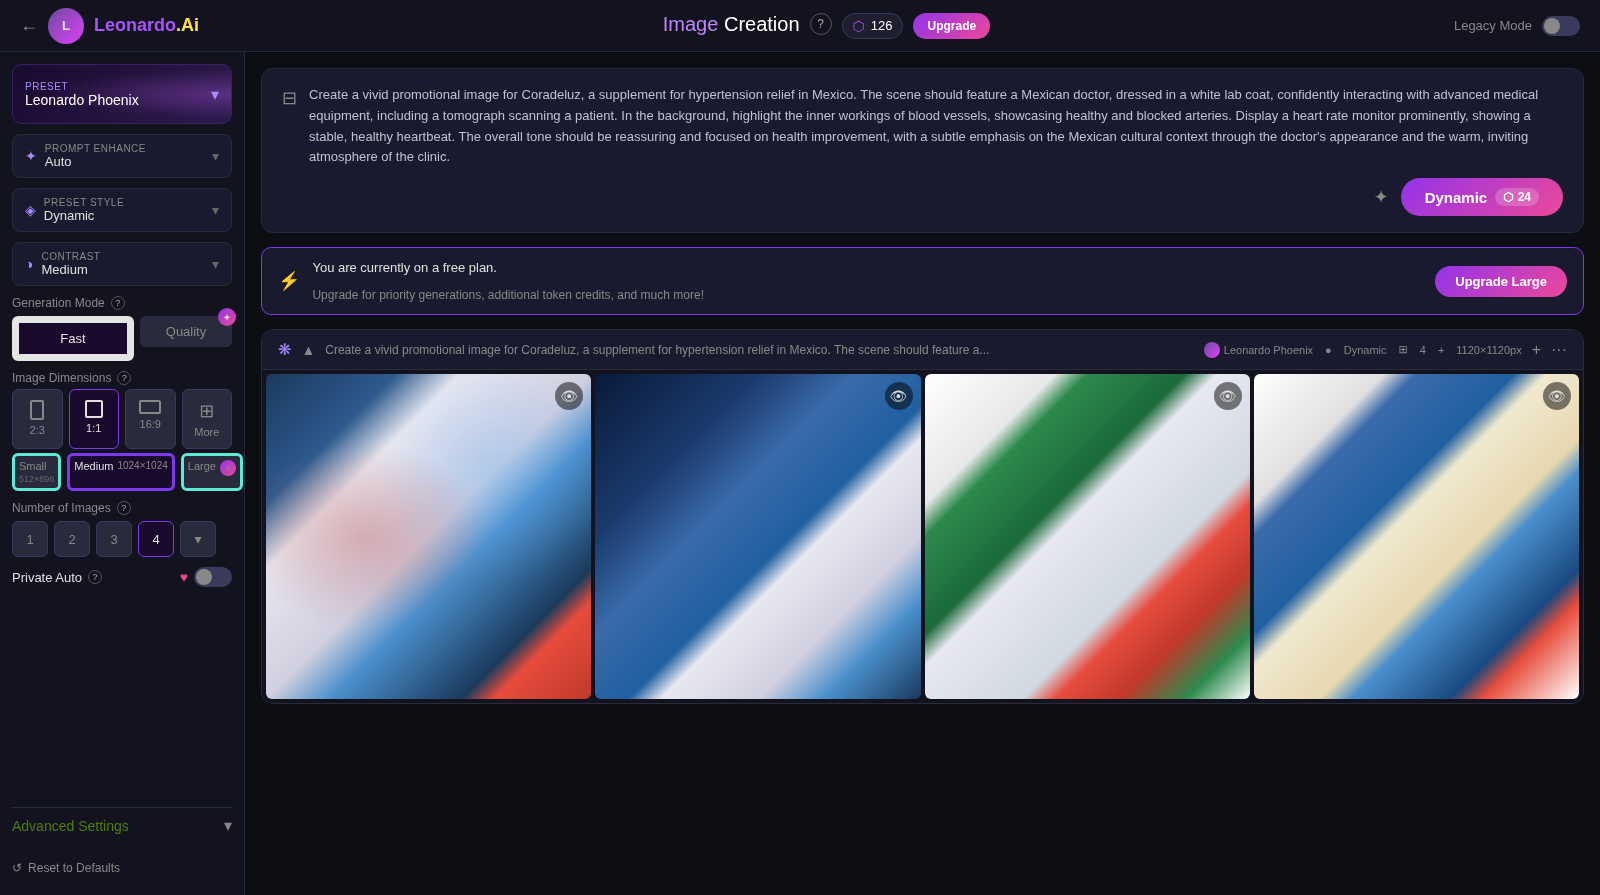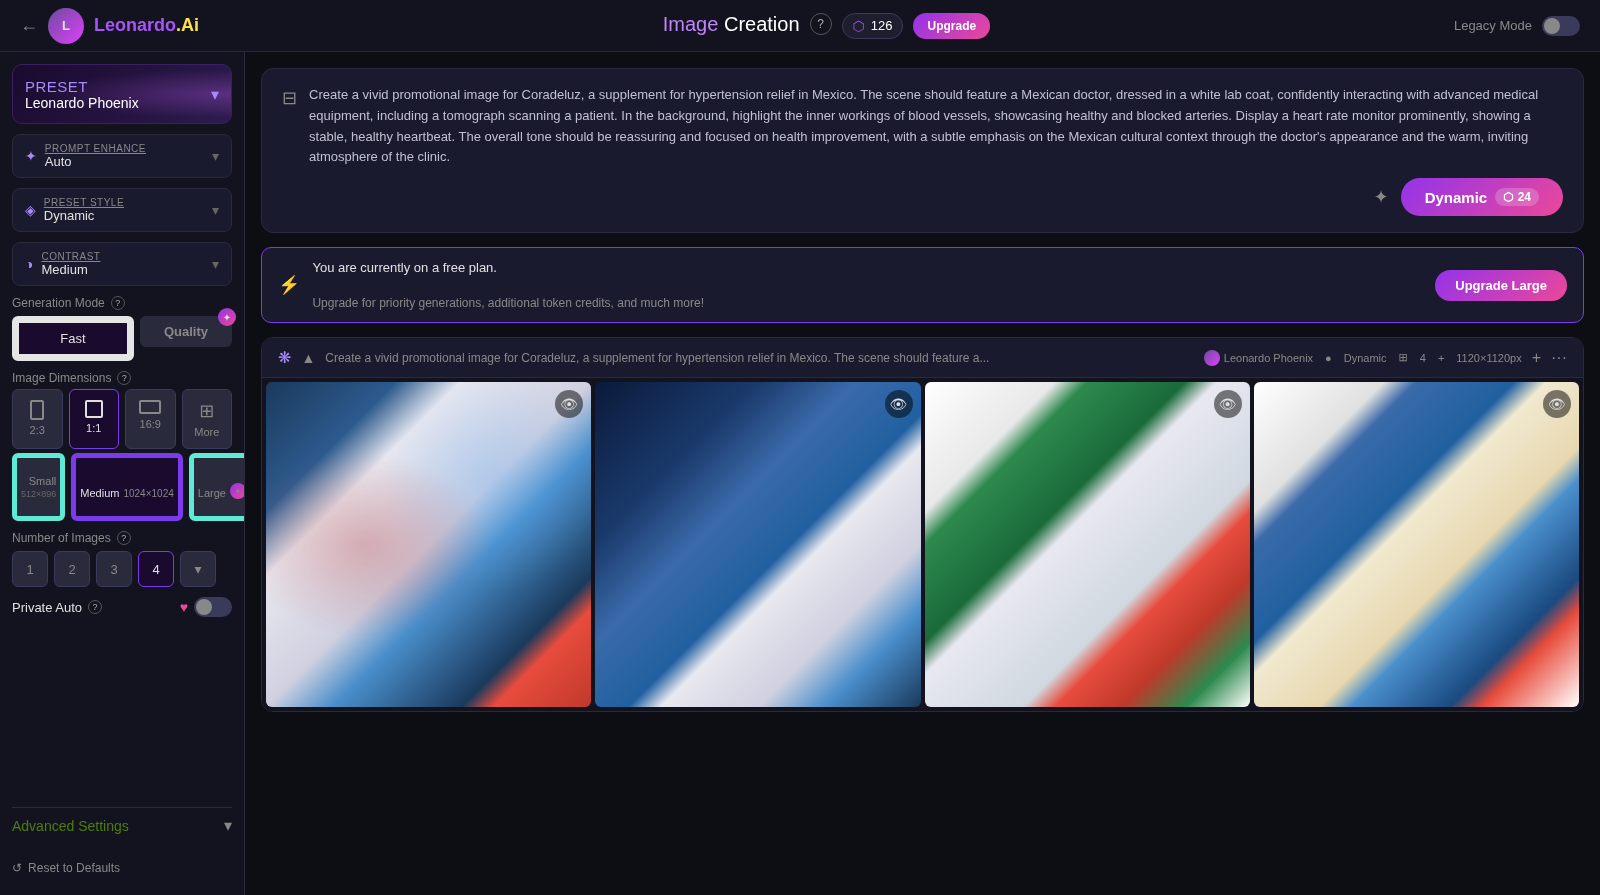--- a/index.html
+++ b/index.html
@@ -161,21 +161,21 @@
       cursor: pointer;
       border: 1px solid #3a2060;
       overflow: hidden;
       position: relative;
       height: 60px;
     }
     .preset-card-content {
       z-index: 1;
     }
     .preset-card-label {
-      font-size: 15px;
+      font-size: 10px;
       color: #a78bfa;
       text-transform: uppercase;
       letter-spacing: 0.5px;
     }
     .preset-card-value {
       font-size: 14px;
       color: #fff;
       font-weight: 500;
     }
     .preset-card-arrow {
@@ -207,21 +207,20 @@
     }
     .control-icon {
       color: #a78bfa;
       font-size: 14px;
     }
     .control-label {
       font-size: 10px;
       color: #888;
       text-transform: uppercase;
       letter-spacing: 0.5px;
-      text-decoration: underline;
     }
     .control-value {
       font-size: 13px;
       color: #e0e0e0;
     }
     .control-arrow {
       color: #666;
       font-size: 14px;
     }
 
@@ -297,31 +296,31 @@
       color: #e0e0e0;
     }
 
     .size-btns {
       display: flex;
       gap: 6px;
       margin-top: 4px;
     }
     .size-btn {
       flex: 1;
-      padding: 17px 4px;
+      padding: 4px 4px;
       border-radius: 6px;
       background: #2a2a3d;
-      border: 5px solid #5eead4;
+      border: 3px solid #5eead4;
       color: #888;
       font-size: 11px;
       text-align: center;
       cursor: pointer;
       display: flex;
       flex-direction: column;
-      align-items: flex-end;
+      align-items: flex-start;
       gap: 2px;
     }
     .size-btn.active {
       background: #1a0a2e;
       border-color: #7c3aed;
       color: #e0e0e0;
     }
     .size-badge {
       width: 16px;
       height: 16px;
@@ -520,21 +519,21 @@
       align-items: center;
       gap: 12px;
     }
     .lightning-icon {
       color: #f59e0b;
       font-size: 18px;
     }
     .banner-text {
       display: flex;
       flex-direction: column;
-      gap: 21px;
+      gap: 13px;
     }
     .banner-title {
       font-size: 13px;
       color: #e0e0e0;
     }
     .banner-sub {
       font-size: 12px;
       color: #888;
     }
     .upgrade-plan-btn {
@@ -757,21 +756,21 @@
     </div>
 
     <div>
       <div class="section-label">
         <span>Generation Mode</span>
         <span style="width:14px;height:14px;border-radius:50%;border:1px solid #555;display:inline-flex;align-items:center;justify-content:center;font-size:9px;color:#aaa;">?</span>
       </div>
       <div class="gen-mode-btns" style="margin-top:6px;">
         <button class="gen-btn active">Fast</button>
         <div style="position:relative;flex:1;">
-          <button class="gen-btn gen-btn-quality" style="width:100%;font-weight:bold;">Quality</button>
+          <button class="gen-btn gen-btn-quality" style="width:100%;">Quality</button>
           <div class="quality-badge">✦</div>
         </div>
       </div>
     </div>
 
     <div>
       <div class="section-label">
         <span>Image Dimensions</span>
         <span style="width:14px;height:14px;border-radius:50%;border:1px solid #555;display:inline-flex;align-items:center;justify-content:center;font-size:9px;color:#aaa;">?</span>
       </div>

